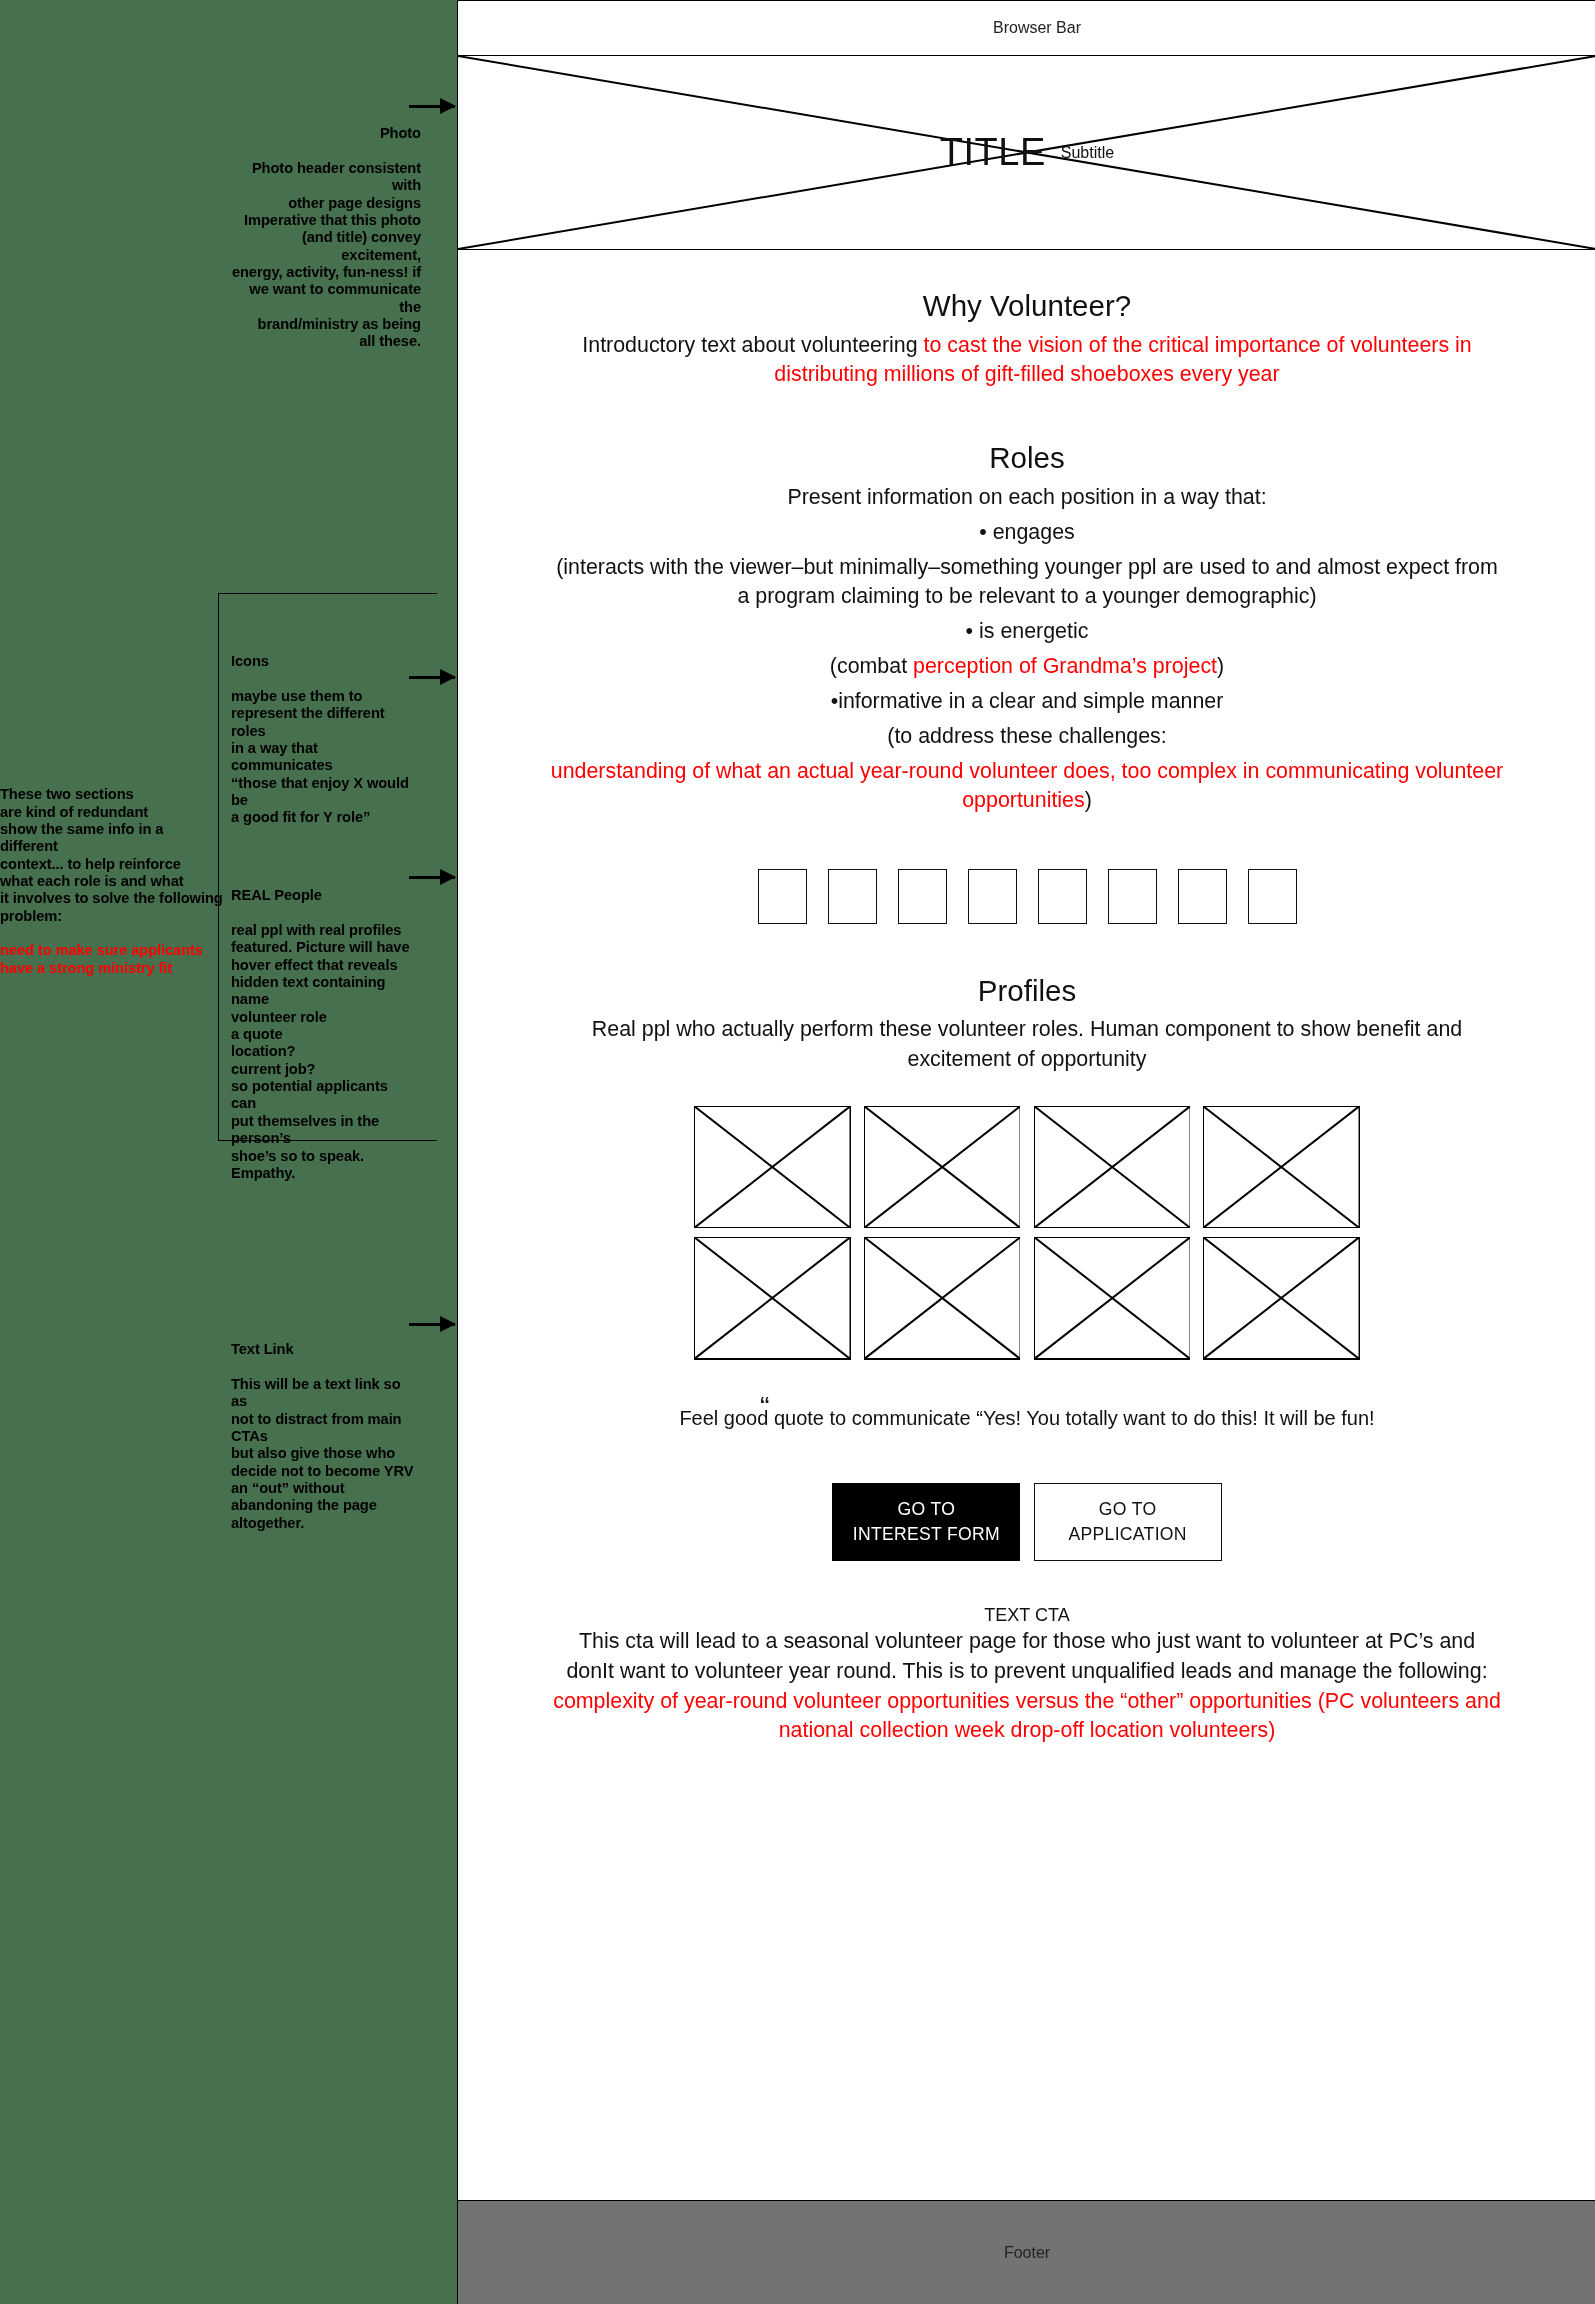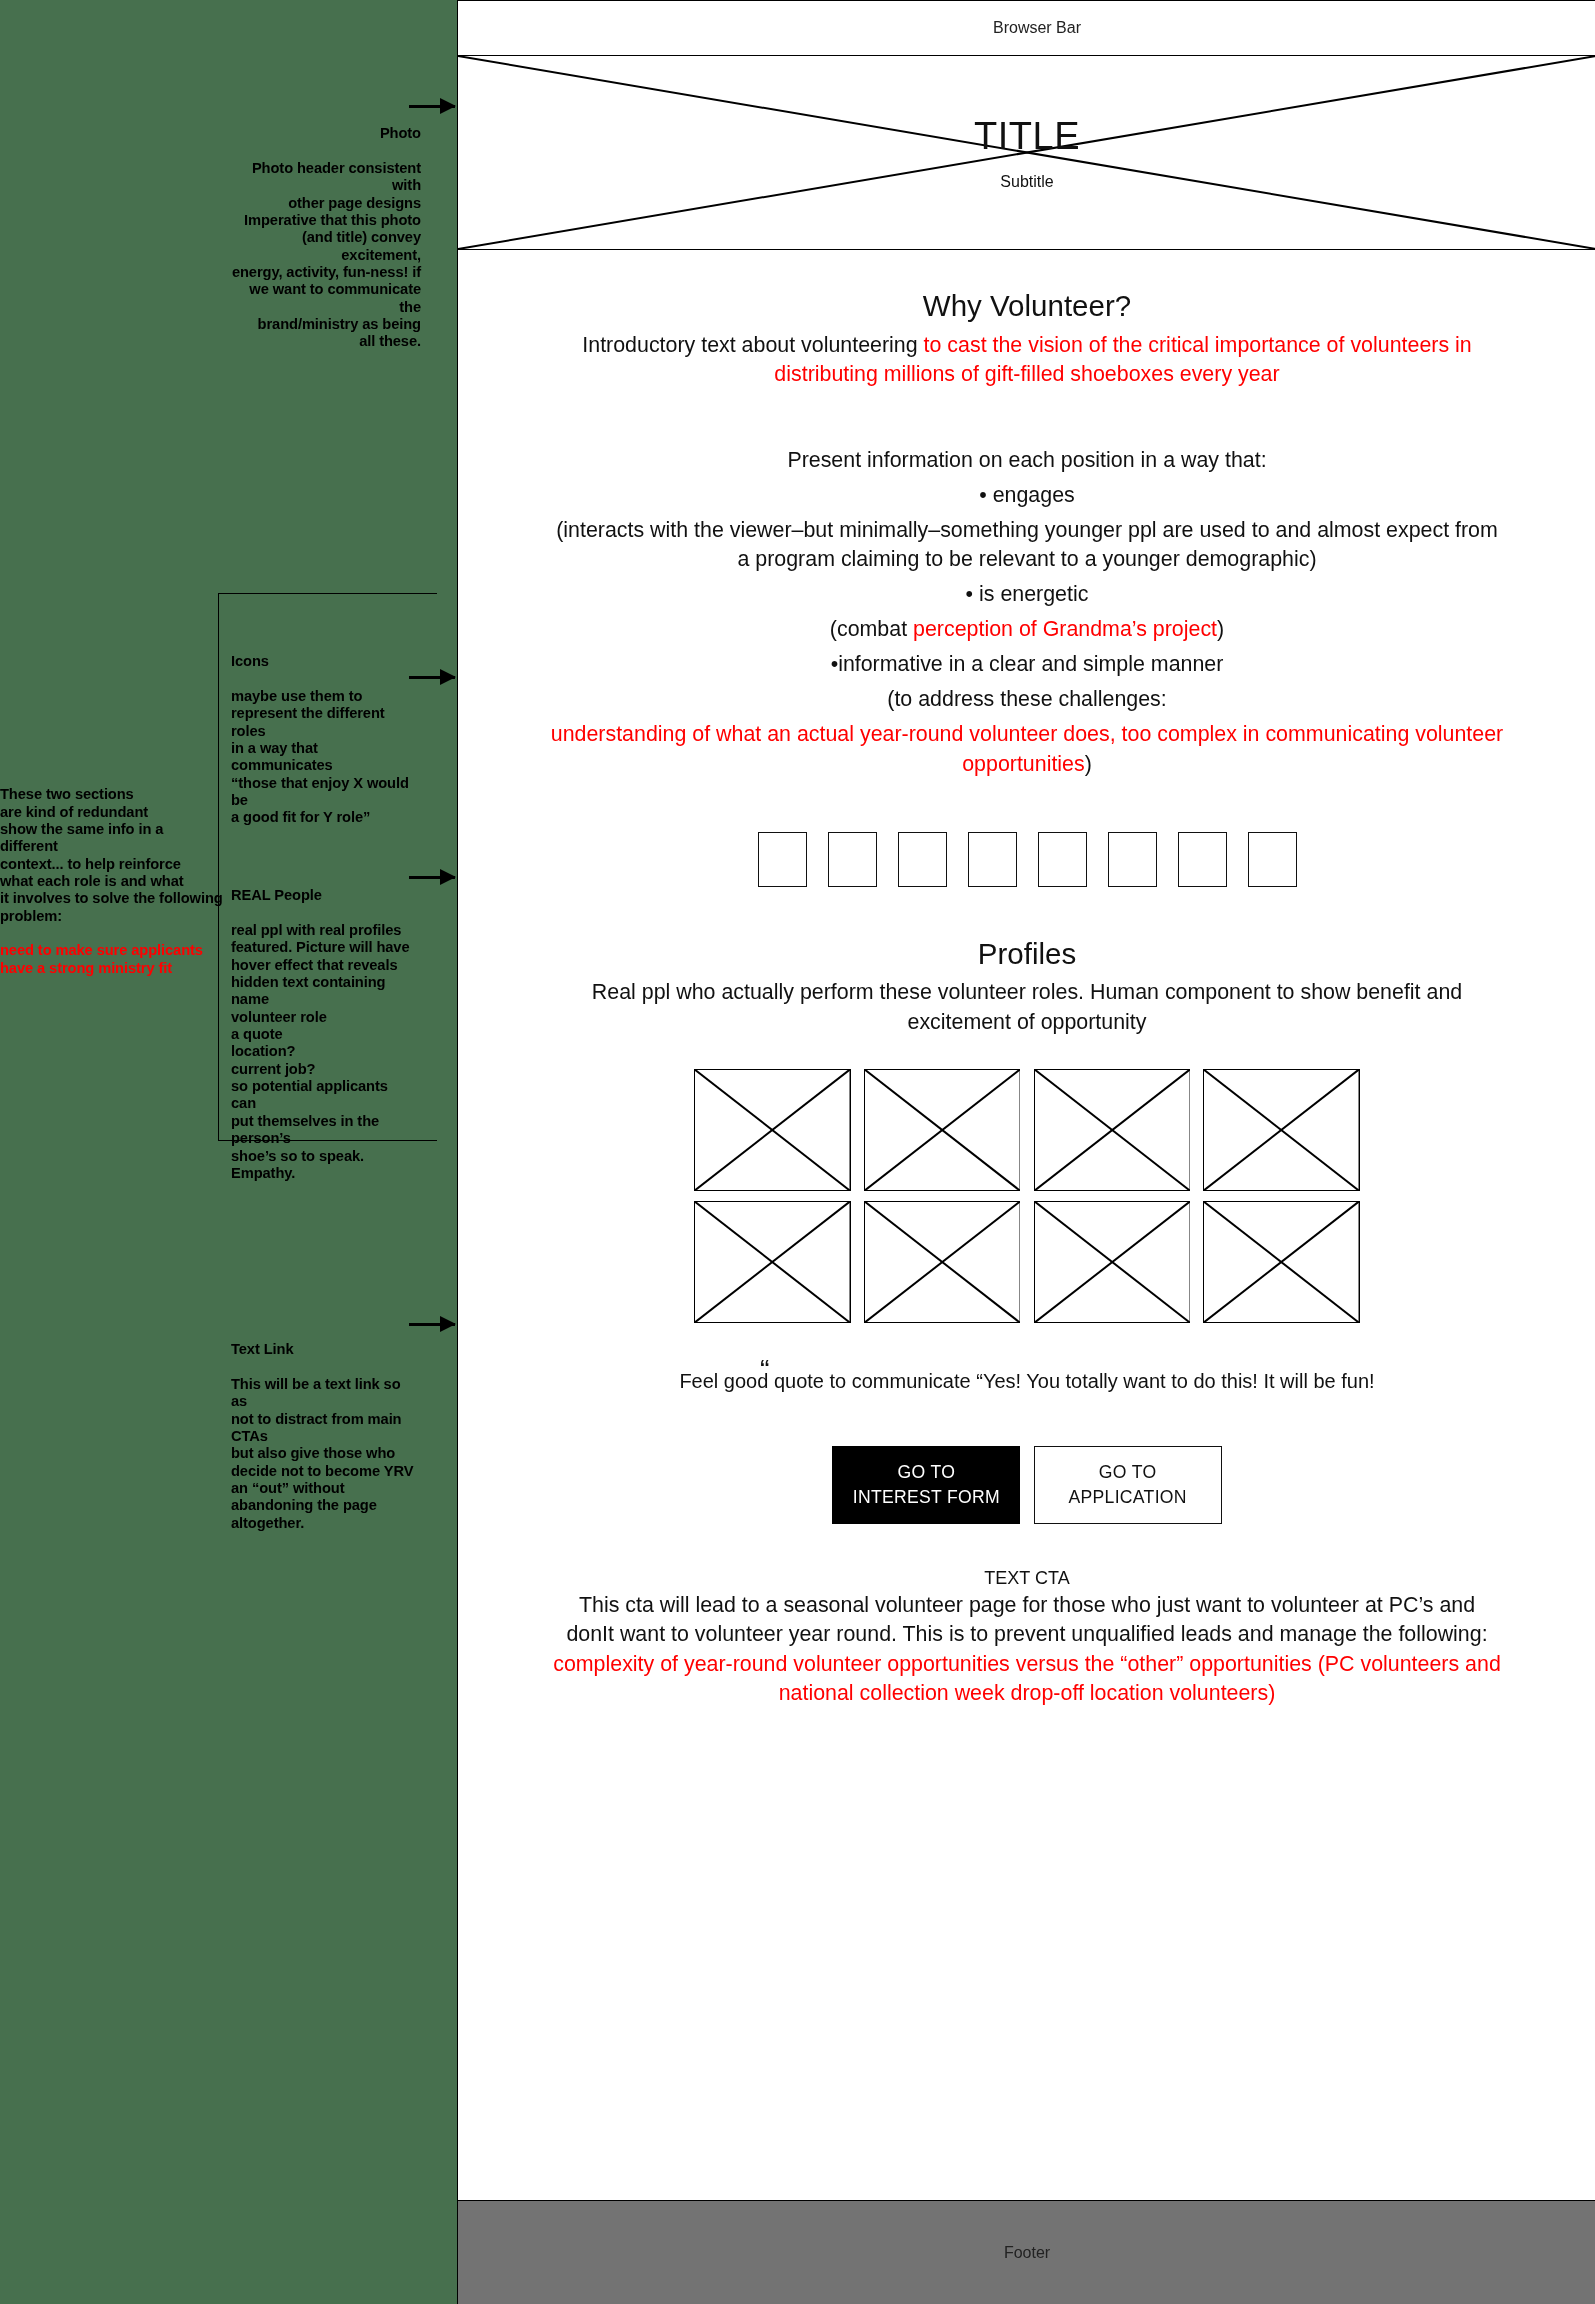--- a/index.html
+++ b/index.html
@@ -87,21 +87,21 @@
     position: relative;
     height: 194px;
     border-bottom: 1.9px solid #000;
     overflow: hidden;
   }
   .hero svg { position: absolute; inset: 0; width: 100%; height: 100%; }
   .hero-text {
     position: absolute;
     inset: 0;
     display: flex;
-    flex-direction: column;
+    flex-direction: row;
     align-items: center;
     justify-content: center;
     gap: 15px;
   }
   .hero-title { font-size: 38px; color: #111; font-weight: normal; letter-spacing: 0.5px; }
   .hero-sub { font-size: 16px; color: #111; }
 
   .sec { text-align: center; color: #111; }
   .sec h2 {
     font-size: 29.5px;
@@ -294,20 +294,21 @@
         <div class="hero-sub">Subtitle</div>
       </div>
     </div>
 
     <section class="sec" id="why">
       <h2>Why Volunteer?</h2>
       <p><span>Introductory text about volunteering </span><span class="red">to cast the vision of the critical importance of volunteers in distributing millions of gift-filled shoeboxes every year</span></p>
     </section>
 
     <section class="sec" id="roles">
+      <h2>Roles</h2>
       <p>Present information on each position in a way that:</p>
       <p>• engages</p>
       <p>(interacts with the viewer–but minimally–something younger ppl are used to and almost expect from a program claiming to be relevant to a younger demographic)</p>
       <p>• is energetic</p>
       <p><span>(combat </span><span class="red">perception of Grandma’s project</span><span>)</span></p>
       <p>•informative in a clear and simple manner</p>
       <p>(to address these challenges:</p>
       <p><span class="red">understanding of what an actual year-round volunteer does, too complex in communicating volunteer opportunities</span><span>)</span></p>
     </section>
 

